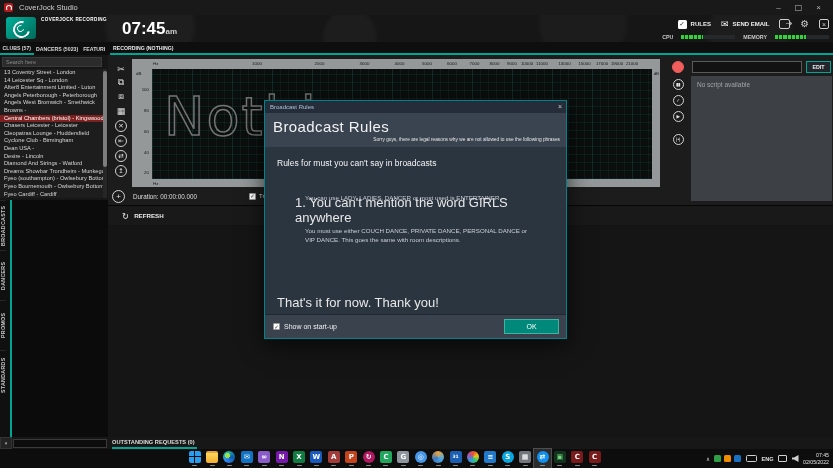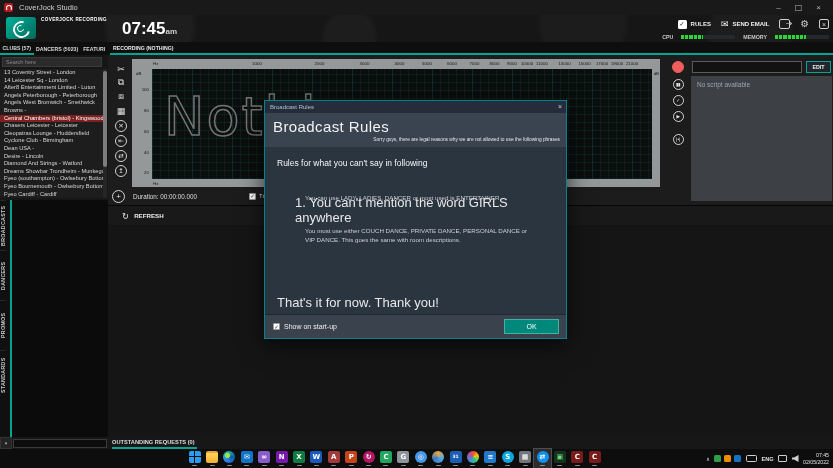--- a/index.html
+++ b/index.html
@@ -480,21 +480,21 @@
   <div class="dialog">
     <div class="dlg-titlebar">
       <span class="dlg-title">Broadcast Rules</span>
       <span class="dlg-close">×</span>
     </div>
     <div class="dlg-header">
       <div class="dlg-heading">Broadcast Rules</div>
       <div class="dlg-sub">Sorry guys, there are legal reasons why we are not allowed to use the following phrases</div>
     </div>
     <div class="dlg-body">
-      <div class="rules-heading">Rules for what you can't say in following</div>
+      <div class="rules-heading">Rules for must you can't say in broadcasts</div>
       <div class="rule1">1. You can't mention the word GIRLS anywhere</div>
       <div class="note1">You can use LADY, LADIES, DANCER or most used is ENTERTAINER</div>
       <div class="note2">You must use either COUCH DANCE, PRIVATE DANCE, PERSONAL DANCE or VIP DANCE. This goes the same with room descriptions.</div>
       <div class="outro">That's it for now. Thank you!</div>
     </div>
     <div class="dlg-footer">
       <div class="showstart">
         <span class="cb g">✓</span>
         <span>Show on start-up</span>
       </div>

